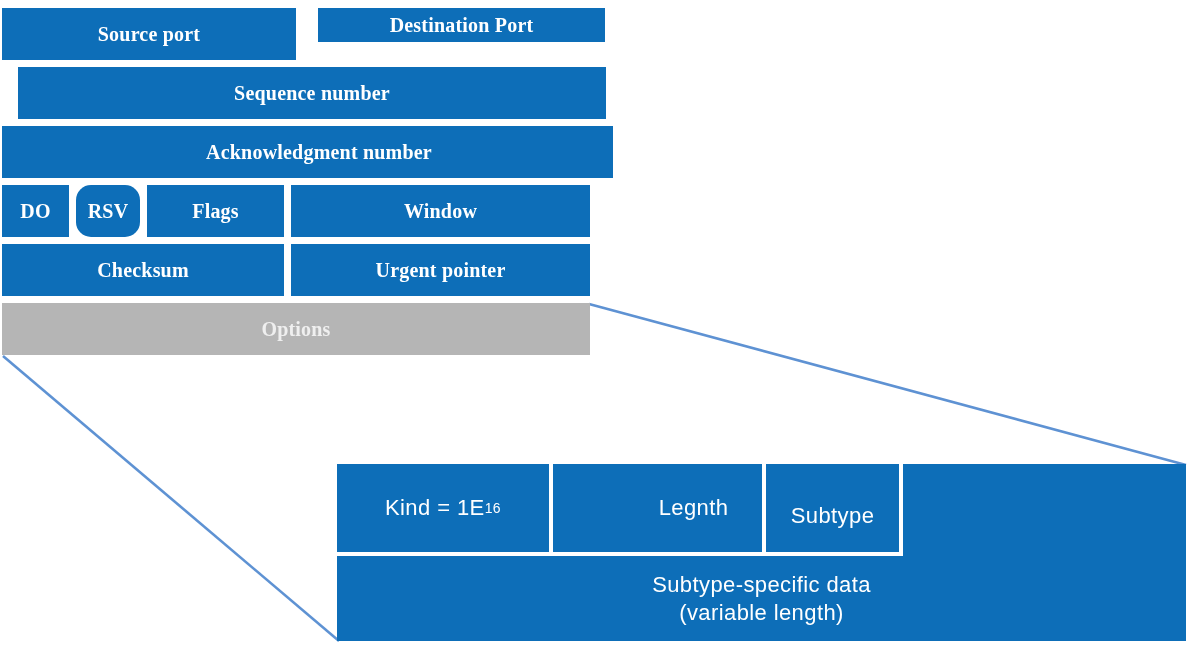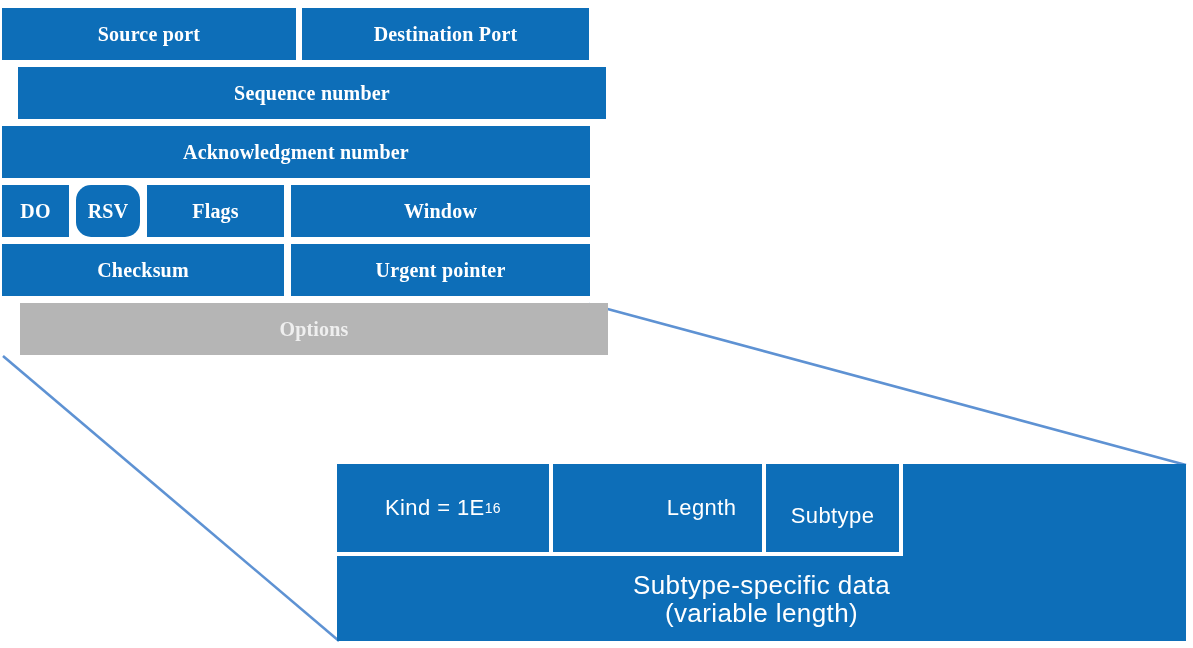--- a/index.html
+++ b/index.html
@@ -20,21 +20,20 @@
     justify-content: center;
     font-weight: 700;
     font-size: 20px;
     letter-spacing: 0.2px;
     white-space: nowrap;
     font-family: Liberation Serif, serif;
   }
   .cell.gray {
     background: var(--options-gray, #b5b5b5);
     color: var(--options-text, #efefef);
-    margin-left: 18px;
   }
   #connectors {
     position: absolute;
     left: 0; top: 0;
     width: 1193px; height: 648px;
   }
   #option-box {
     position: absolute;
     left: 337px; top: 464px;
     width: 849px; height: 177px;
@@ -64,44 +63,44 @@
   .data-text {
     position: absolute;
     left: 0; top: 92px;
     width: 849px; height: 85px;
     display: flex;
     flex-direction: column;
     align-items: center;
     justify-content: center;
     color: var(--detail-text, #ffffff);
     font-weight: 400;
-    font-size: 26px;
+    font-size: 22px;
     letter-spacing: 0.4px;
     line-height: 28px;
     text-align: center;
   }
 </style>
 </head>
 <body>
 
 <div id="canvas">
 
   <svg id="connectors" viewBox="0 0 1193 648" xmlns="http://www.w3.org/2000/svg">
     <line x1="3" y1="356" x2="339" y2="641" stroke="#5e92d3" stroke-width="2.6" class="connector-line"></line>
     <line x1="589" y1="304" x2="1186" y2="465" stroke="#5e92d3" stroke-width="2.6" class="connector-line"></line>
   </svg>
 
   <div>
 
     <div class="cell" style="left:2px; top:8px; width:294px; height:52px;">Source port</div>
-    <div class="cell" style="left:302px; top:8px; width:287px; height:52px;">Destination Port</div>
+    <div class="cell" style="left:318px; top:8px; width:287px; height:34px;">Destination Port</div>
 
     <div class="cell" style="left:18px; top:67px; width:588px; height:52px;">Sequence number</div>
 
-    <div class="cell" style="left:2px; top:126px; width:588px; height:52px;">Acknowledgment number</div>
+    <div class="cell" style="left:2px; top:126px; width:588px; height:52px;padding-left:23px;">Acknowledgment number</div>
 
     <div class="cell" style="left:2px; top:185px; width:67px; height:52px;">DO</div>
     <div class="cell" style="left:76px; top:185px; width:64px; height:52px;border-radius:15px;">RSV</div>
     <div class="cell" style="left:147px; top:185px; width:137px; height:52px;">Flags</div>
     <div class="cell" style="left:291px; top:185px; width:299px; height:52px;">Window</div>
 
     <div class="cell" style="left:2px; top:244px; width:282px; height:52px;text-align:center;">Checksum</div>
     <div class="cell" style="left:291px; top:244px; width:299px; height:52px;">Urgent pointer</div>
 
     <div class="cell gray" style="left:2px; top:303px; width:588px; height:52px;">Options</div>
@@ -109,21 +108,21 @@
 
   <div id="option-box">
 
     <div class="obx-label" style="left:0; top:0; width:212px; height:88px;">
       <span>Kind = 1E</span>
         <sub>16</sub>
     </div>
 
     <div class="divider" style="left:212px; top:0; width:4px; height:88px;"></div>
 
-    <div class="obx-label" style="left:216px; top:0; width:209px; height:88px;padding-left:44px;">Legnth</div>
+    <div class="obx-label" style="left:208px; top:0; width:209px; height:88px;padding-left:44px;">Legnth</div>
 
     <div class="divider" style="left:425px; top:0; width:4px; height:88px;"></div>
 
     <div class="obx-label" style="left:429px; top:8px; width:133px; height:88px;">Subtype</div>
 
     <div class="divider" style="left:562px; top:0; width:4px; height:92px;"></div>
 
     <div class="divider" style="left:0; top:88px; width:566px; height:4px;"></div>
 
     <div class="data-text">

